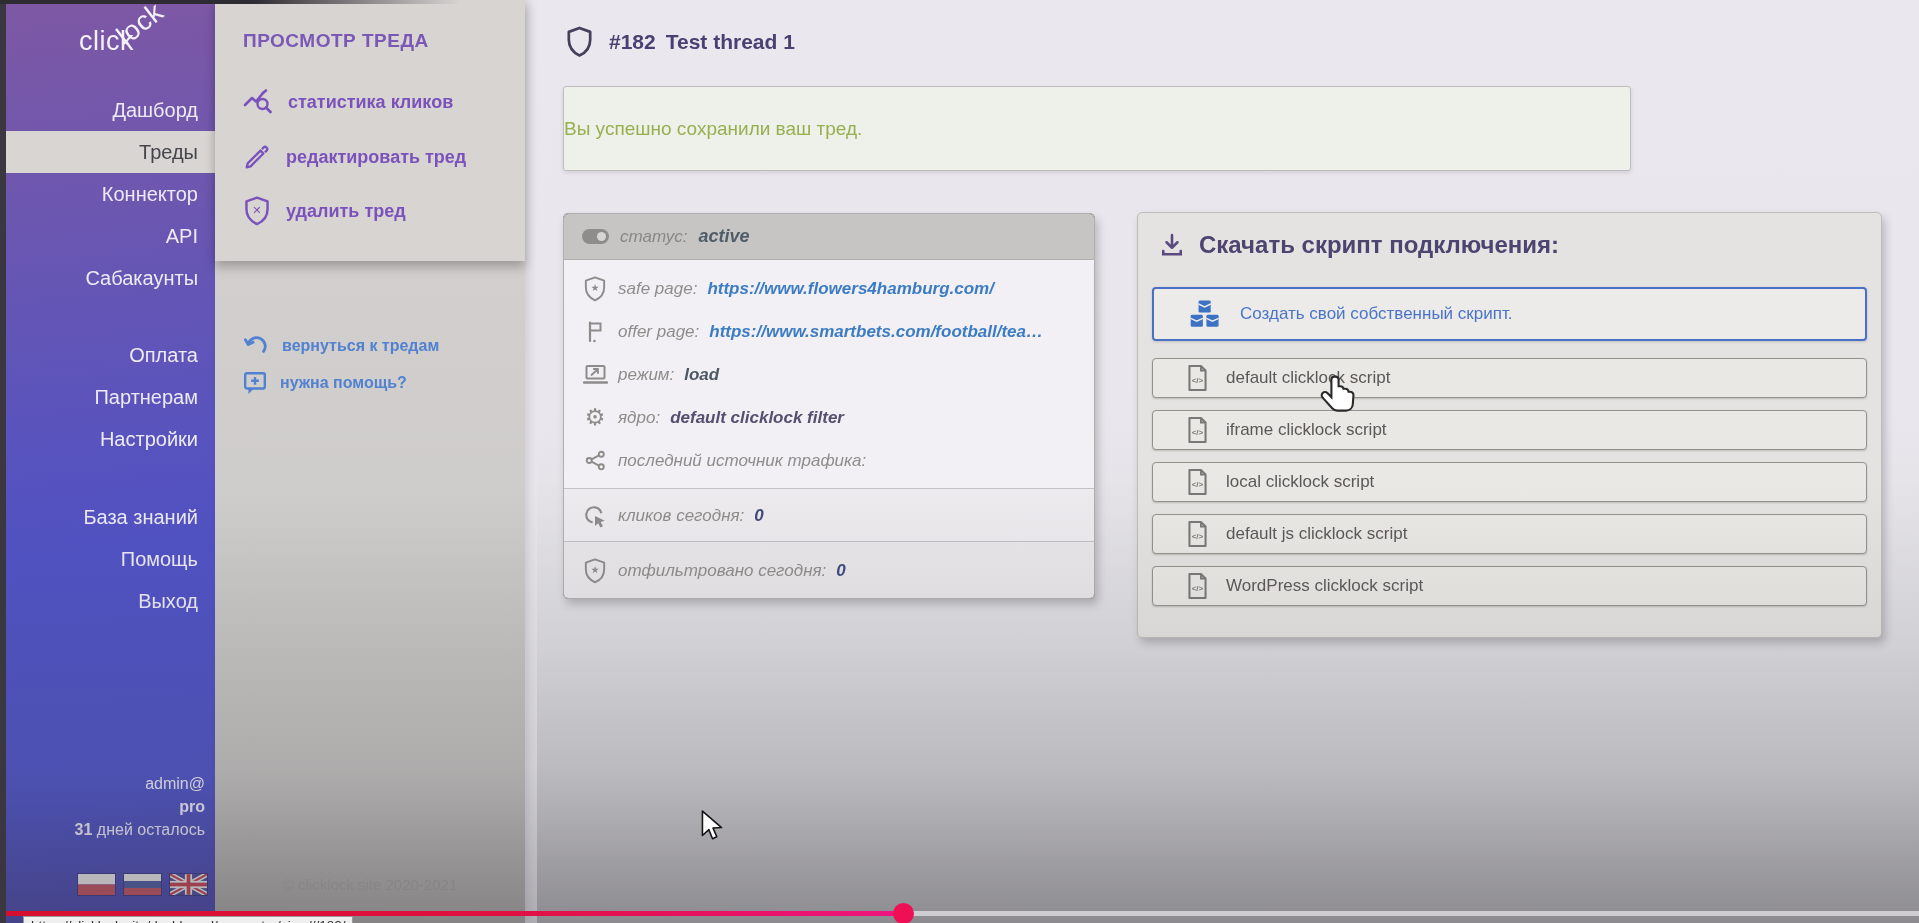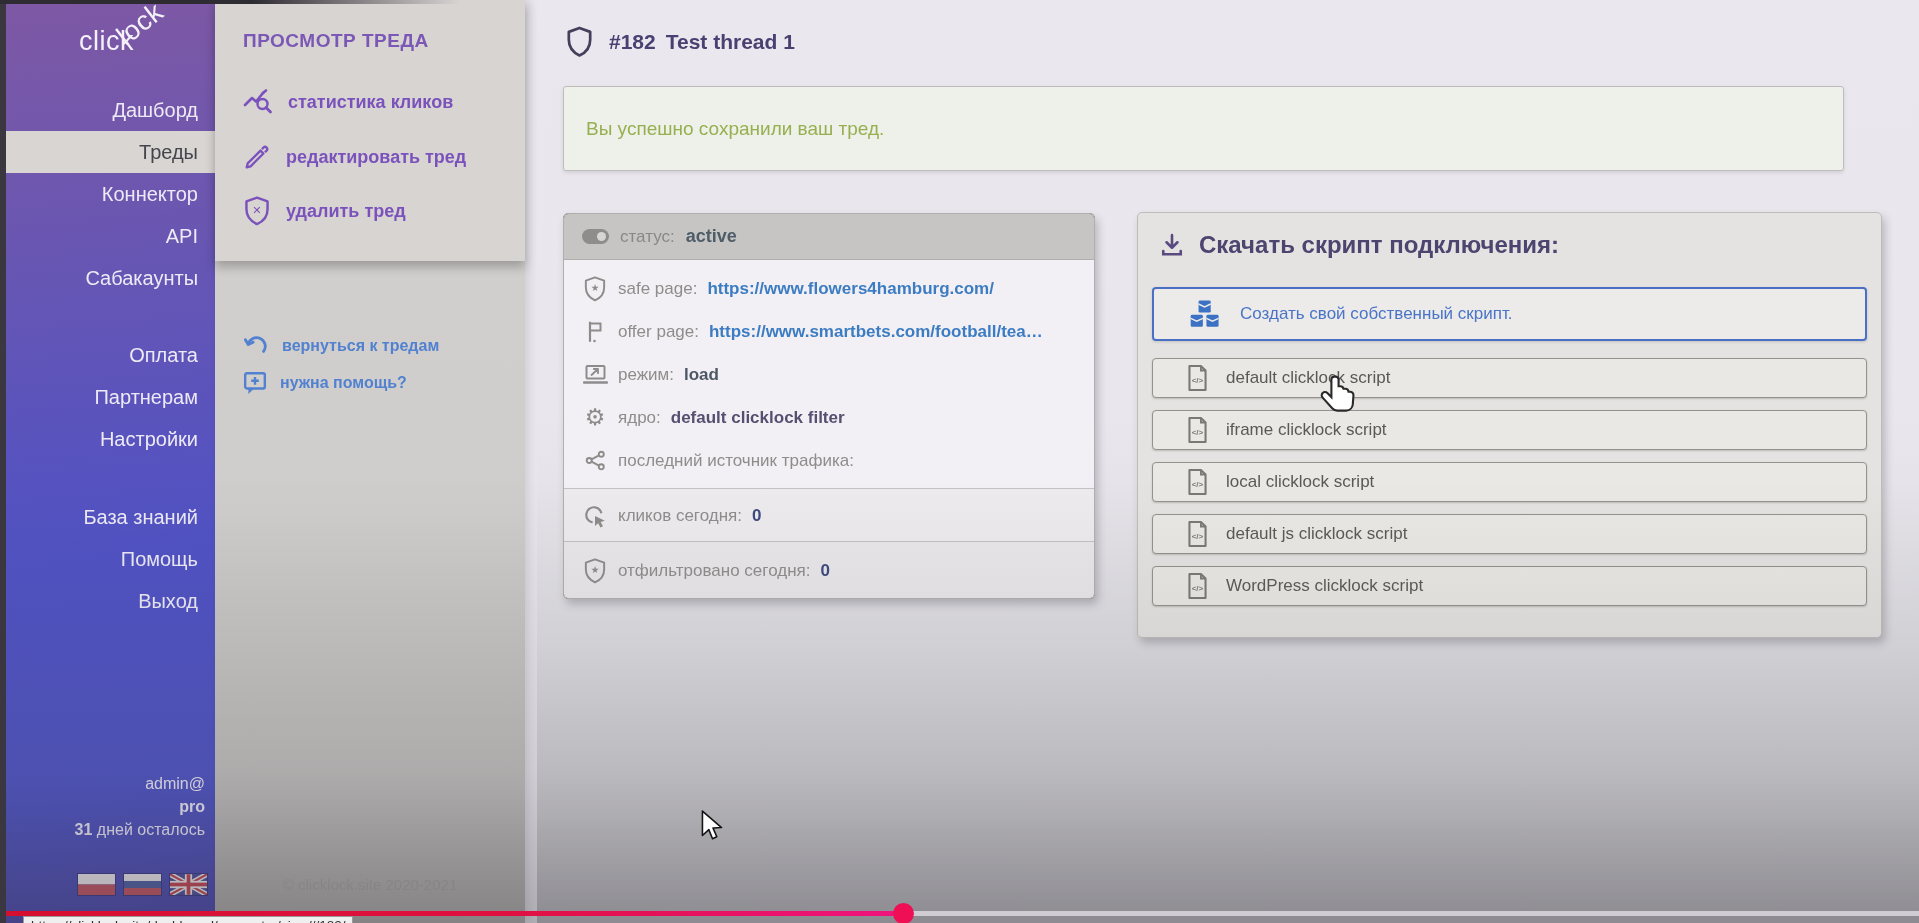--- a/index.html
+++ b/index.html
@@ -42,29 +42,29 @@
     color:#5181d0;font-size:16px;font-weight:bold;cursor:pointer;}
   .sm-l1{top:331px;} .sm-l2{top:368px;text-align:center;}
   .copyright{position:absolute;top:876px;left:0;width:310px;text-align:center;
     font-size:15px;color:#a3a19f;}
 
   
   .thread-header{position:absolute;left:566px;top:26px;display:flex;align-items:center;gap:16px;}
   .thread-title{font-size:21px;font-weight:bold;color:#4b4072;display:flex;gap:10px;}
 
   
-  .alert{position:absolute;left:563px;top:86px;width:1281px;height:85px;background:#eef0ea;
+  .alert{position:absolute;left:563px;top:86px;width:1068px;height:85px;background:#eef0ea;
     border:1px solid #bfbdbb;border-radius:3px;box-shadow:0 2px 4px rgba(0,0,0,.10);
-    display:flex;align-items:center;padding-left:22px;box-sizing:border-box;
+    display:flex;align-items:center;box-sizing:border-box;
     font-size:19px;color:#97b04f;}
 
   
   .status-card{position:absolute;left:563px;top:213px;width:530px;height:384px;
     border:1px solid #b1afad;border-radius:5px;overflow:hidden;background:#000000;
-    box-shadow:3px 5px 9px rgba(40,40,50,.25);}
+    box-shadow:3px 5px 9px rgba(40,40,50,.25);font-style:italic;}
   .sc-header{position:absolute;left:0;right:0;top:0;height:45px;background:#c7c5c3;
     border-bottom:1px solid #b1afad;display:flex;align-items:center;gap:11px;padding-left:18px;
     font-size:17px;}
   .sc-header .lbl{color:#8a8886;}
   .sc-status{color:#4e5d68;font-weight:bold;font-size:18px;}
   .toggle{width:27px;height:15px;border-radius:8px;background:#8f8d8b;position:relative;flex:none;}
   .toggle::after{content:"";position:absolute;right:3px;top:3px;width:9px;height:9px;border-radius:50%;background:#d8d6d4;}
   .sc-body{position:absolute;left:0;right:0;top:46px;height:228px;background:#f2f0f4;padding-top:7px;box-sizing:border-box;}
   .srow{display:flex;align-items:center;gap:10px;height:43px;padding-left:18px;font-size:17px;}
   .srow .ic{width:26px;flex:none;display:flex;justify-content:center;align-items:center;}

